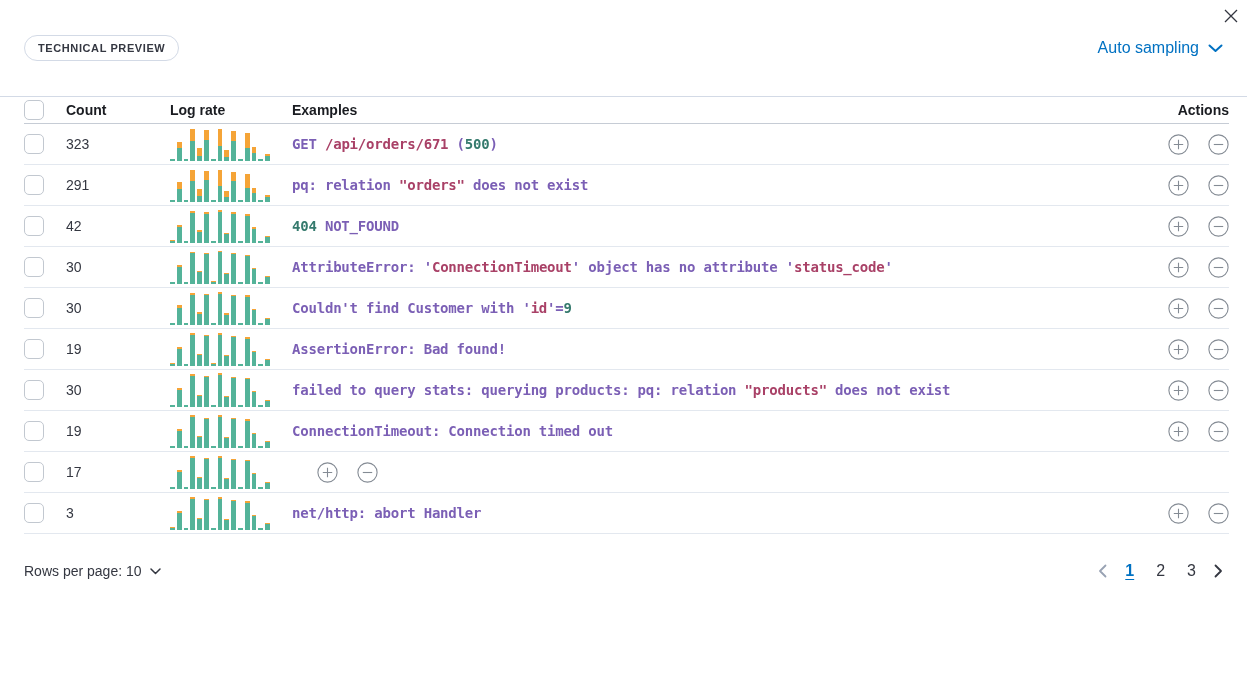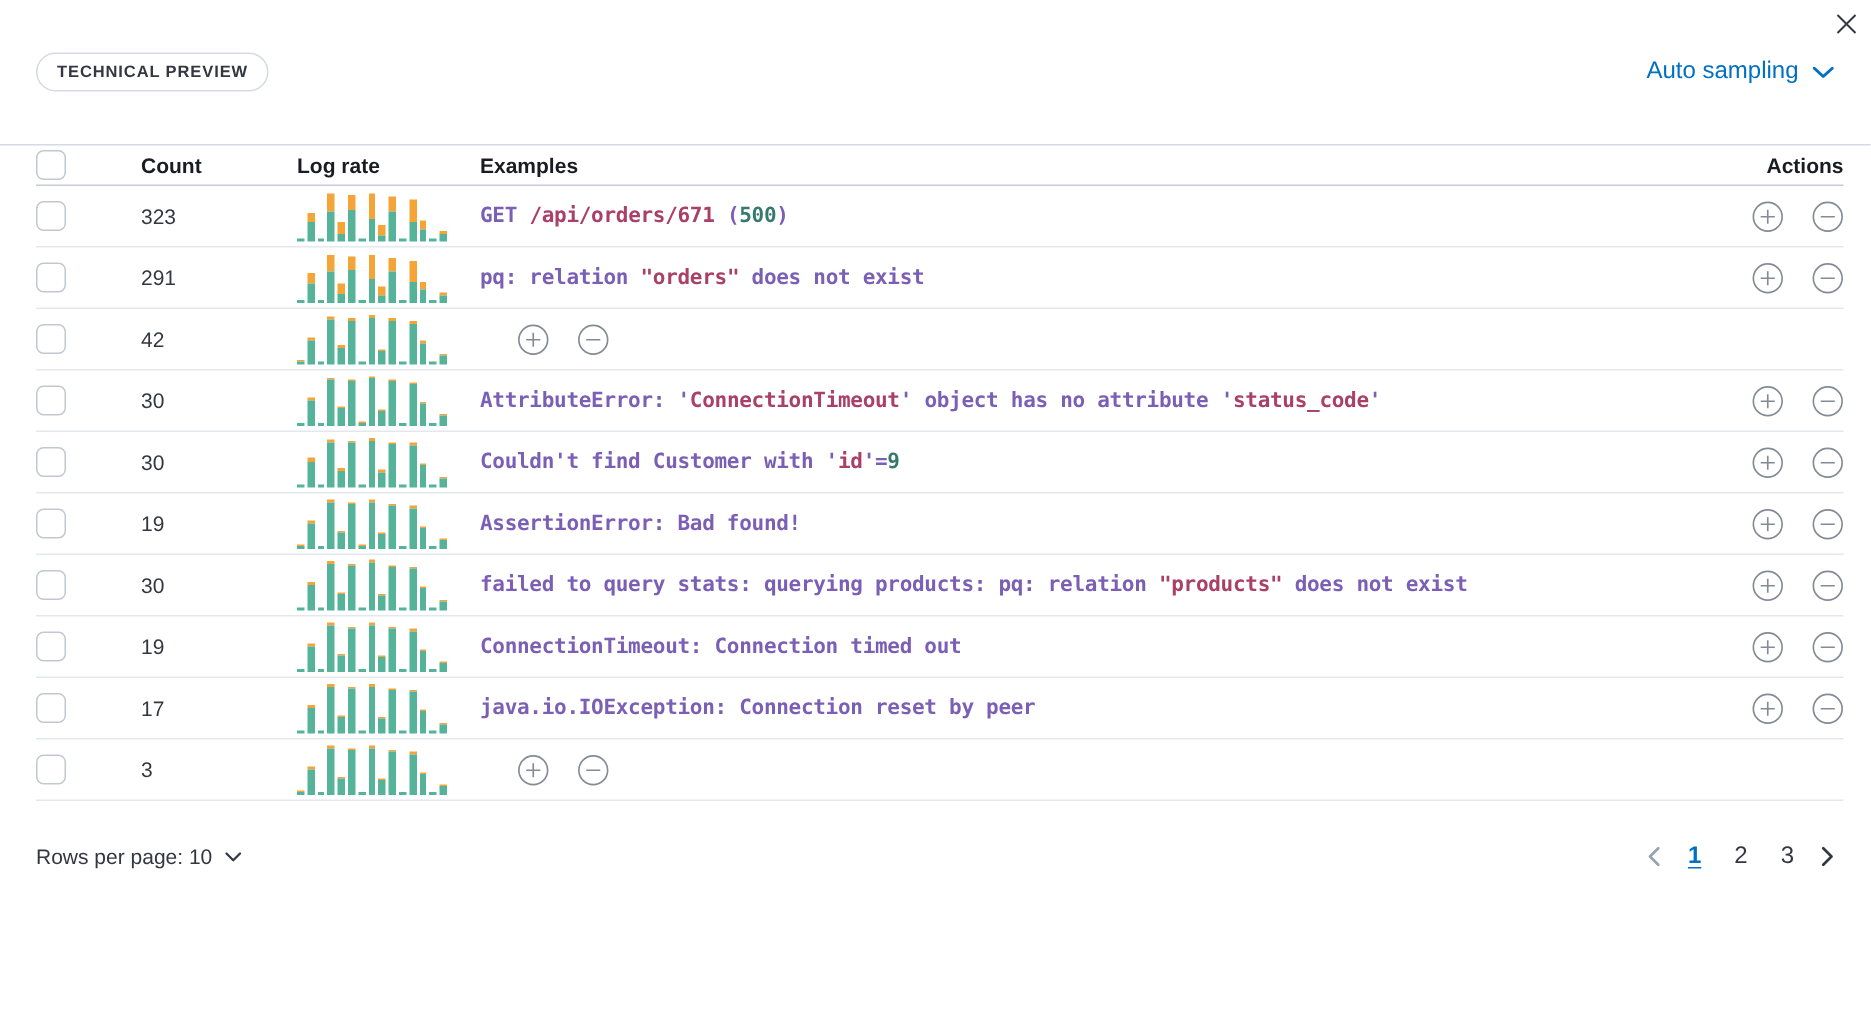--- a/index.html
+++ b/index.html
@@ -41,21 +41,21 @@
 
   .thead {
     display:flex; align-items:center; height:27px;
     border-bottom:1px solid #c6ccd5; font-size:14px; font-weight:700; color:#1a1c21;
   }
   .trow {
     display:flex; align-items:center; height:41px;
     border-bottom:1px solid #e3e8ef;
   }
   .c-check { width:42px; }
-  .c-count { width:104px; font-size:14px;margin-left:28px; }
+  .c-count { width:104px; font-size:14px; }
   .c-rate  { width:122px; }
   .c-ex    { flex:1; overflow:hidden; white-space:nowrap; }
   .c-actions { width:86px; display:flex; justify-content:flex-end; gap:19px; align-items:center; }
   .th-actions { width:86px; text-align:right; }
 
   .checkbox {
     display:inline-block; width:20px; height:20px; border:1px solid #c2c8d0;
     border-radius:5px; background:#fff; cursor:pointer; vertical-align:middle;
   }
 
@@ -347,20 +347,21 @@
                 <div class="bar">
                   <div class="o" style="height: 0px; background: rgb(245, 164, 55);"></div>
                   <div class="g" style="height: 2px; background: rgb(84, 179, 153);"></div>
                 </div>
                 <div class="bar">
                   <div class="o" style="height: 1px; background: rgb(245, 164, 55);"></div>
                   <div class="g" style="height: 6px; background: rgb(84, 179, 153);"></div>
                 </div>
               </div>
             </div>
+            <div class="c-ex"><span class="ex-text"><span style="color: rgb(53, 122, 109);">404</span><span style="color: rgb(123, 95, 181);"> NOT_FOUND</span></span></div>
             <div class="c-actions">
               <button class="icon-btn">
                 <svg width="21" height="21" viewBox="0 0 21 21">
                   <circle cx="10.5" cy="10.5" r="9.6" fill="none" stroke="#848B94" stroke-width="1.1"></circle>
                   <path d="M5.8 10.5 H15.2 M10.5 5.8 V15.2" stroke="#848B94" stroke-width="1.1" fill="none"></path>
                 </svg>
               </button>
               <button class="icon-btn">
                 <svg width="21" height="21" viewBox="0 0 21 21">
                   <circle cx="10.5" cy="10.5" r="9.6" fill="none" stroke="#848B94" stroke-width="1.1"></circle>
@@ -844,21 +845,20 @@
                 <div class="bar">
                   <div class="o" style="height: 0px; background: rgb(245, 164, 55);"></div>
                   <div class="g" style="height: 2px; background: rgb(84, 179, 153);"></div>
                 </div>
                 <div class="bar">
                   <div class="o" style="height: 1px; background: rgb(245, 164, 55);"></div>
                   <div class="g" style="height: 6px; background: rgb(84, 179, 153);"></div>
                 </div>
               </div>
             </div>
-            <div class="c-ex"><span class="ex-text"><span style="color: rgb(123, 95, 181);">java.io.IOException: Connection reset by peer</span></span></div>
             <div class="c-actions">
               <button class="icon-btn">
                 <svg width="21" height="21" viewBox="0 0 21 21">
                   <circle cx="10.5" cy="10.5" r="9.6" fill="none" stroke="#848B94" stroke-width="1.1"></circle>
                   <path d="M5.8 10.5 H15.2 M10.5 5.8 V15.2" stroke="#848B94" stroke-width="1.1" fill="none"></path>
                 </svg>
               </button>
               <button class="icon-btn">
                 <svg width="21" height="21" viewBox="0 0 21 21">
                   <circle cx="10.5" cy="10.5" r="9.6" fill="none" stroke="#848B94" stroke-width="1.1"></circle>
@@ -927,20 +927,21 @@
                 <div class="bar">
                   <div class="o" style="height: 0px; background: rgb(245, 164, 55);"></div>
                   <div class="g" style="height: 2px; background: rgb(84, 179, 153);"></div>
                 </div>
                 <div class="bar">
                   <div class="o" style="height: 1px; background: rgb(245, 164, 55);"></div>
                   <div class="g" style="height: 6px; background: rgb(84, 179, 153);"></div>
                 </div>
               </div>
             </div>
+            <div class="c-ex"><span class="ex-text"><span style="color: rgb(123, 95, 181);">net/http: abort Handler</span></span></div>
             <div class="c-actions">
               <button class="icon-btn">
                 <svg width="21" height="21" viewBox="0 0 21 21">
                   <circle cx="10.5" cy="10.5" r="9.6" fill="none" stroke="#848B94" stroke-width="1.1"></circle>
                   <path d="M5.8 10.5 H15.2 M10.5 5.8 V15.2" stroke="#848B94" stroke-width="1.1" fill="none"></path>
                 </svg>
               </button>
               <button class="icon-btn">
                 <svg width="21" height="21" viewBox="0 0 21 21">
                   <circle cx="10.5" cy="10.5" r="9.6" fill="none" stroke="#848B94" stroke-width="1.1"></circle>

